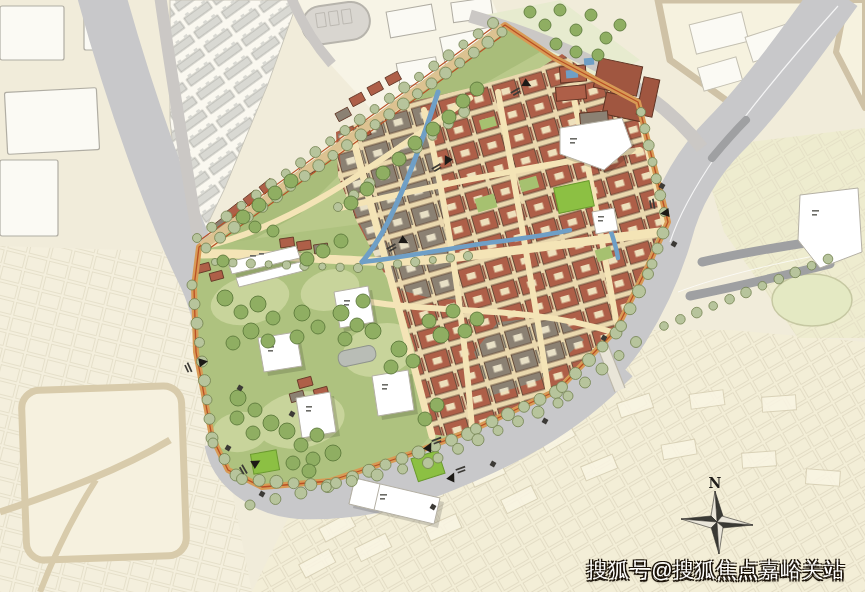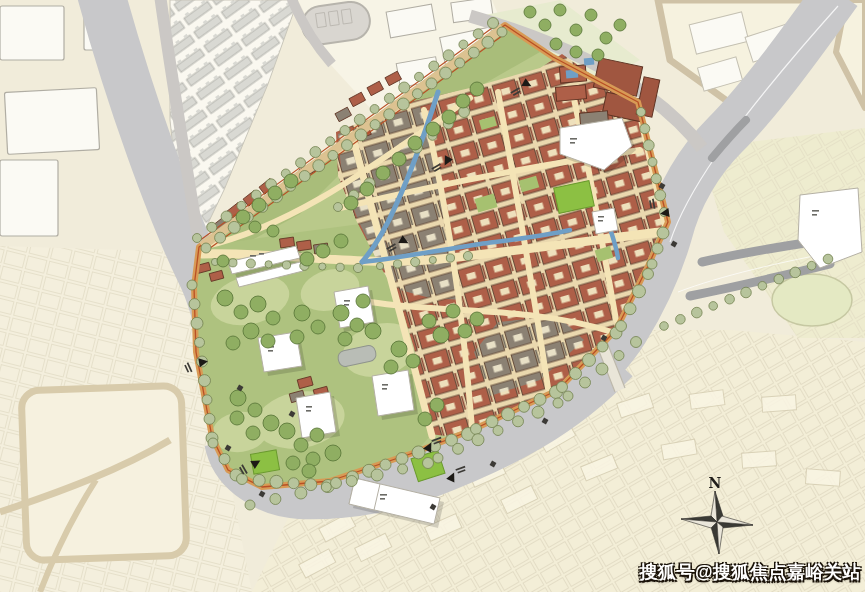--- a/index.html
+++ b/index.html
@@ -1,19 +1,19 @@
 <!DOCTYPE html>
 <html style="--bg: #f1ecda; --fabric: #f4efdd; --fabric2: #f3eed7; --fabric_line: #dcd5bd; --white_block: #fbfaf4; --block_stroke: #b0ada3; --road: #cbc8c5; --river: #c8c8ca; --lane_dark: #9fa0a2; --lane_white: #ffffff; --track: #d9d6d0; --park: #aec27f; --park2: #a9bd7a; --park_light: #c8d49b; --park_dark: #8aa862; --tree_fill: #b7c49c; --tree_stroke: #72814f; --park_tree: #8fae62; --park_tree_stroke: #5e7a3c; --bright_green: #8cc043; --bright_green_stroke: #6a9a2e; --street: #f4e4b6; --block_bg: #ead8ae; --roof_red: #ae5f48; --roof_red_dark: #a05640; --roof_accent: #8a4836; --roof_grey: #8b8173; --roof_grey_accent: #6f675c; --roof_stroke: #5e4433; --courtyard: #eee0bc; --canal: #6f9fc6; --boundary_road: #d89a55; --boundary_line: #b94f25; --road_tan: #d8cbab; --white_bld: #ffffff; --white_bld_stroke: #b4b0a4; --bridge: #e9e5d8; --mark: #3c3a36; --ink: #1f1d1a; --watermark: #ffffff;"><head>
 <meta charset="utf-8">
 <style>
   html,body{margin:0;padding:0;background:#ffffff;}
   .stage{position:relative;width:865px;height:592px;overflow:hidden;background:var(--bg,#f1ecda);
          font-family:"Liberation Sans",sans-serif;}
   svg{display:block;}
-  .watermark{position:absolute;right:4px;bottom:8px;font-size:18px;font-weight:bold;
+  .watermark{position:absolute;right:20px;bottom:8px;font-size:21px;font-weight:normal;
     color:var(--watermark,#fff);letter-spacing:.5px;
     text-shadow:-1.5px -1.5px 0 #1a1208,1.5px -1.5px 0 #1a1208,-1.5px 1.5px 0 #1a1208,
                 1.5px 1.5px 0 #1a1208,0 2px 3px rgba(0,0,0,.45);}
   .north-label{font-family:"DejaVu Serif",serif;font-weight:bold;font-size:14px;fill:var(--ink,#1f1d1a);}
 </style>
 </head>
 <body>
 
 <div class="stage">
 <svg width="865" height="592" viewBox="0 0 865 592">

